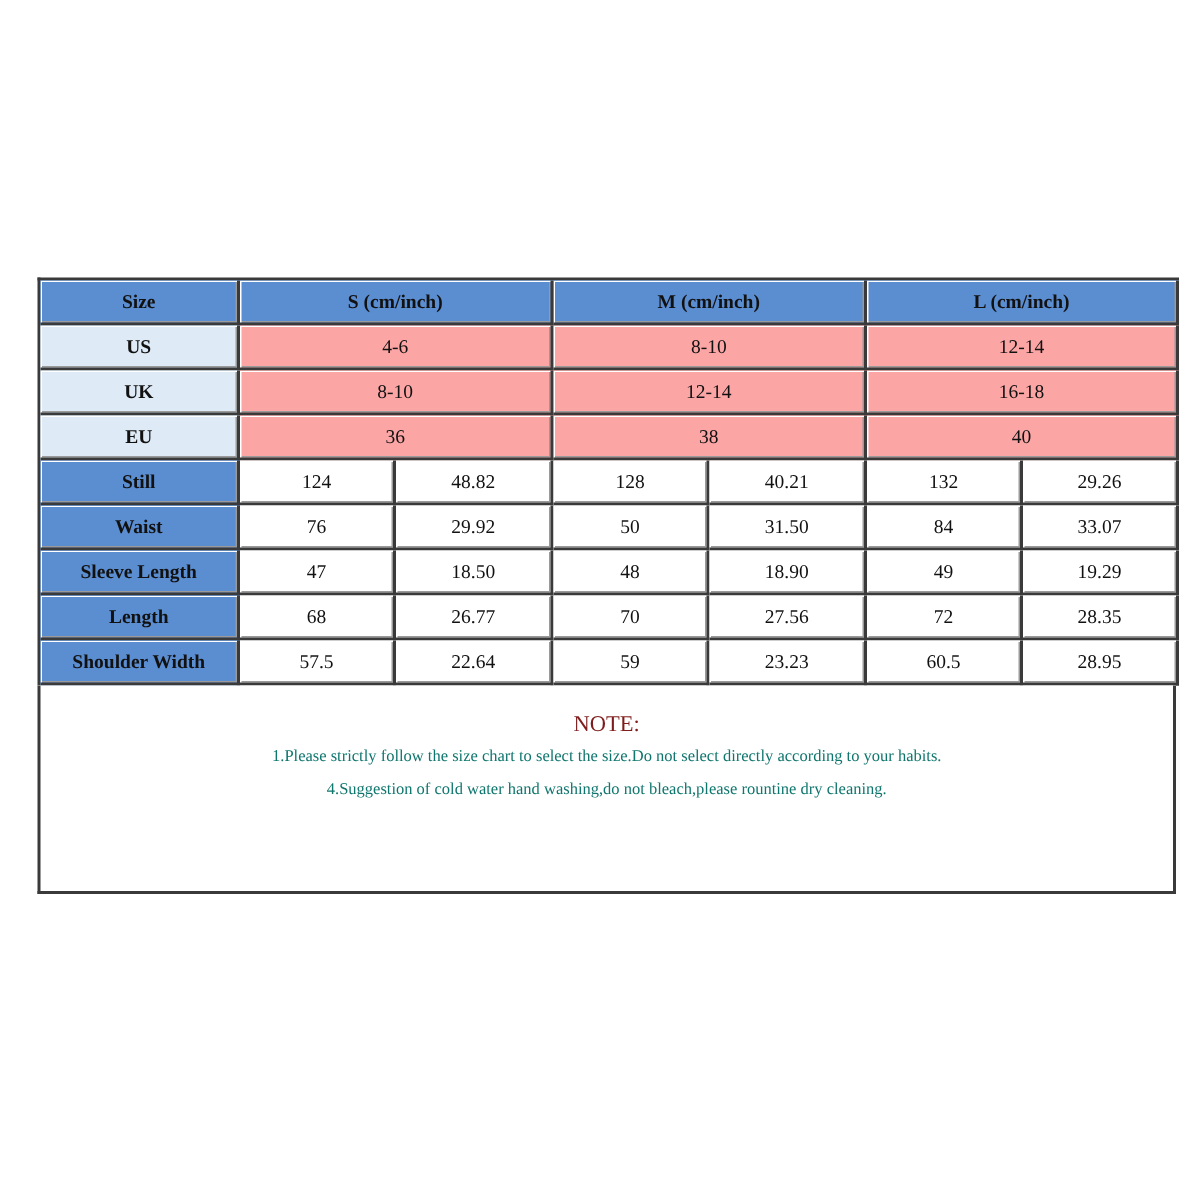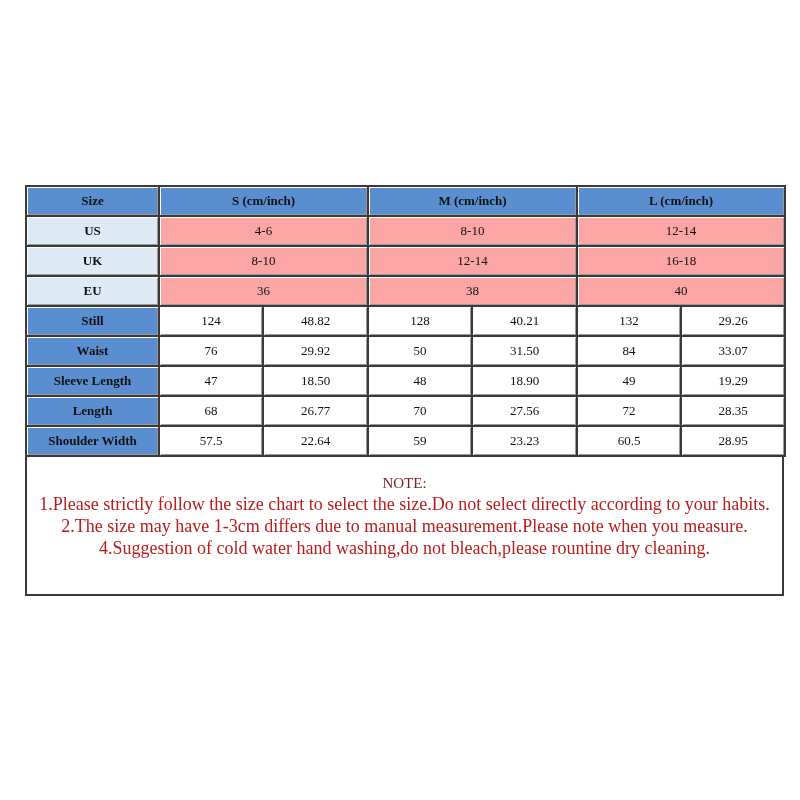--- a/index.html
+++ b/index.html
@@ -72,23 +72,23 @@
       box-sizing: content-box;
       padding-top: 0;
     }
     .note-title {
       color: #7f1d1d;
       font-size: 15px;
       padding-top: 16px;
       line-height: 20px;
     }
     .note-line {
-      font-size: 18px;
+      font-size: 11px;
       line-height: 22px;
-      color: #b91c1c;
+      color: #0f766e;
     }
   </style>
 </head>
 <body>
 
 <div class="chart">
   <table class="size-table">
     <colgroup>
       <col style="width:133px">
       <col style="width:104px">
@@ -167,16 +167,15 @@
       <td class="val-white">23.23</td>
       <td class="val-white">60.5</td>
       <td class="val-white">28.95</td>
     </tr>
   </tbody>
     </table>
 
   <div class="note-box">
     <div class="note-title">NOTE:</div>
     <div class="note-line">1.Please strictly follow the size chart to select the size.Do not select directly according to your habits.</div>
-    <div class="note-line">2.The size may have 1-3cm differs due to manual measurement.Please note when you measure.</div>
     <div class="note-line">4.Suggestion of cold water hand washing,do not bleach,please rountine dry cleaning.</div>
   </div>
 </div>
 
 </body></html>

